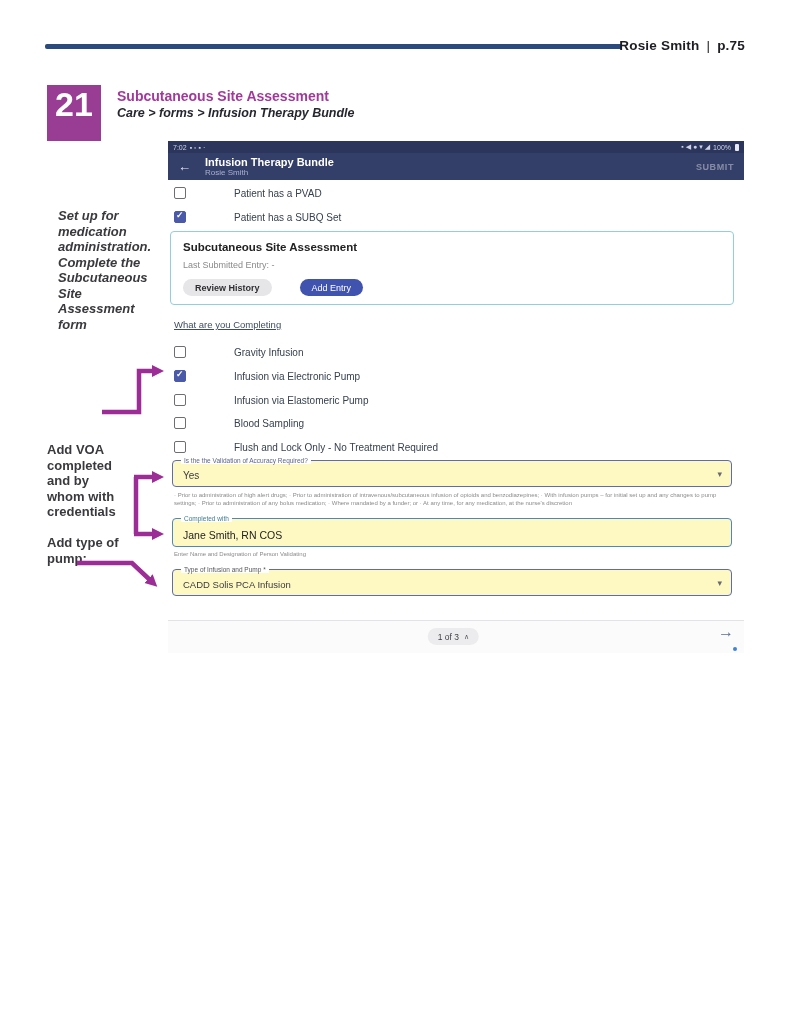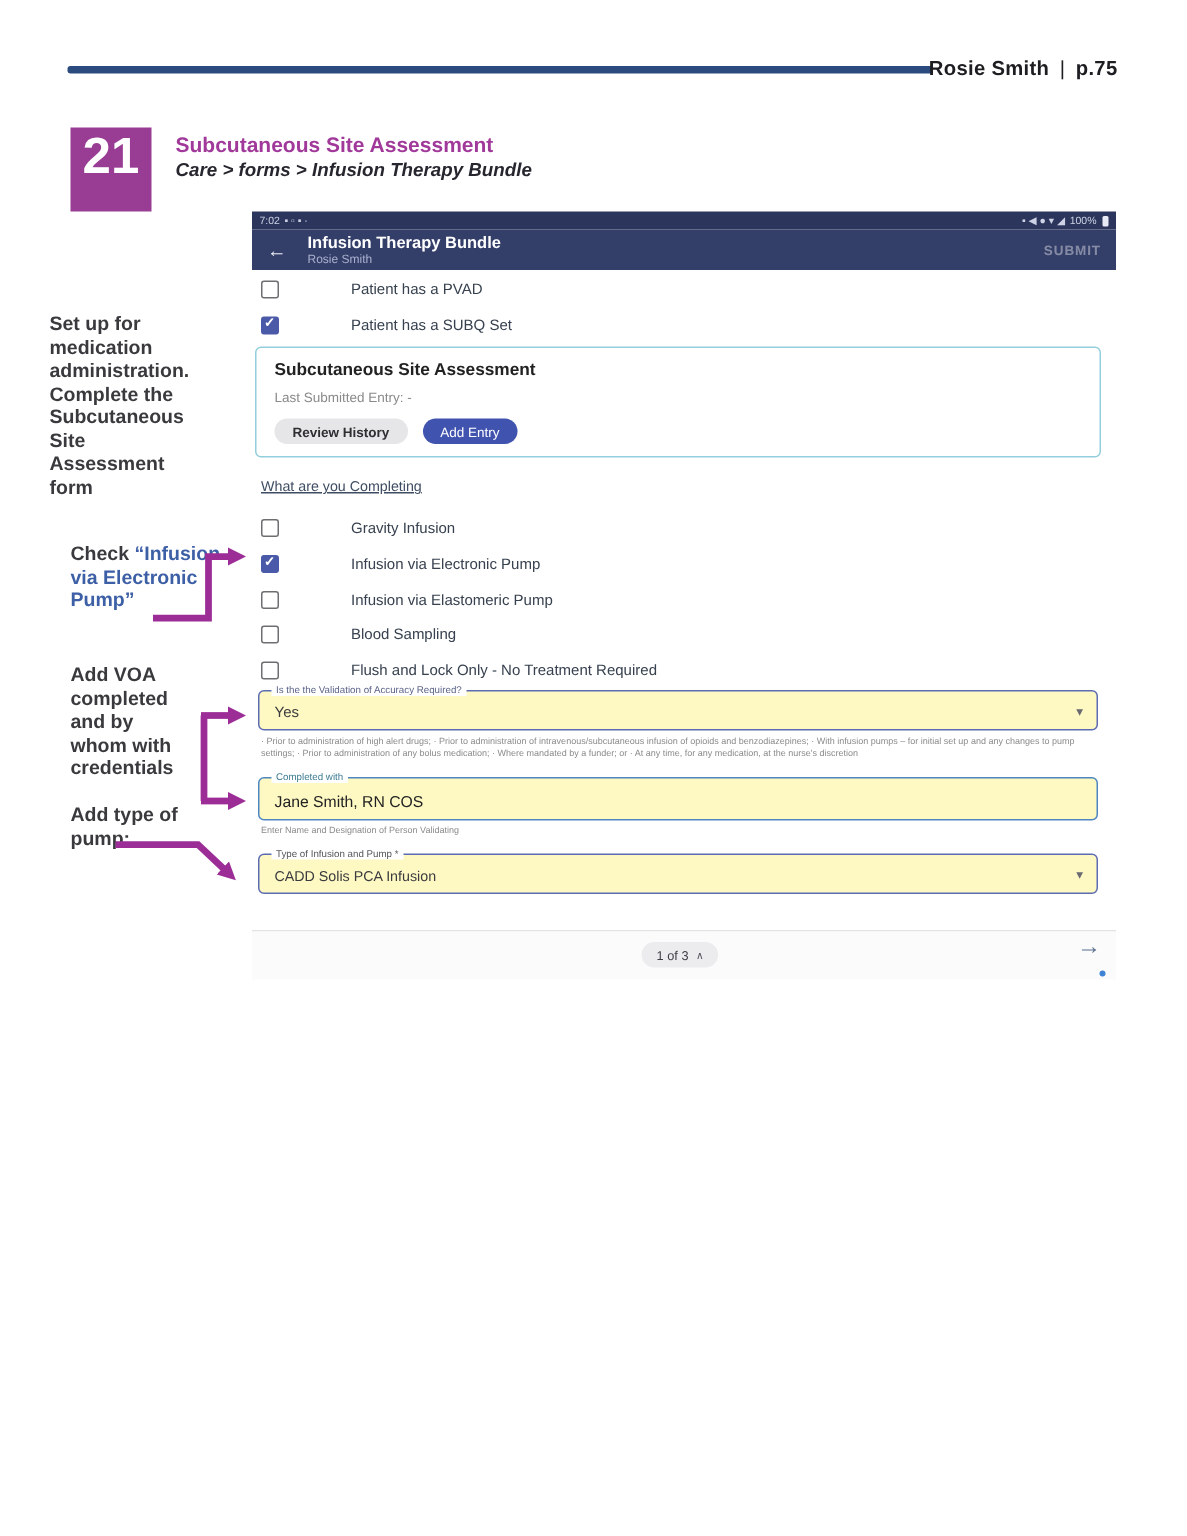--- a/index.html
+++ b/index.html
@@ -13,21 +13,21 @@
 
   
   .step-badge{position:absolute;left:47px;top:85px;width:54px;height:56px;background:#993d94;
               display:flex;justify-content:center;color:#fff;font-size:34px;font-weight:700;}
   .step-title{position:absolute;left:117px;top:88px;font-size:14px;font-weight:700;color:#a1399b;}
   .step-crumb{position:absolute;left:117px;top:106px;font-size:12.5px;font-weight:700;font-style:italic;color:#26262e;}
 
   
   .ann{position:absolute;font-weight:700;color:#3a3a3e;font-size:13px;line-height:15.5px;}
   .ann .blue{color:#3c5fa6;}
-  .ann1{left:33px;top:208px;width:96px;}
+  .ann1{left:58px;top:208px;width:96px;font-style:italic;}
   .ann2{left:47px;top:361px;width:100px;}
   .ann3{left:47px;top:442px;width:82px;}
   .ann4{left:47px;top:535px;width:108px;}
 
   
   .arrows{position:absolute;left:0;top:0;width:791px;height:1024px;pointer-events:none;}
 
   
   .phone{position:absolute;left:168px;top:141px;width:576px;height:512px;background:#ffffff;}
   .statusbar{position:absolute;left:0;top:0;width:100%;height:12px;background:#2c365c;color:#cdd2e6;
@@ -46,21 +46,21 @@
   .cb{width:12px;height:12px;border:1.6px solid #6e6e72;border-radius:2px;box-sizing:border-box;flex:0 0 auto;background:#fff;}
   .cb.checked{background:#4a5aa8;border-color:#4a5aa8;position:relative;}
   .cb.checked::after{content:"✓";position:absolute;left:1px;top:-2px;color:#fff;font-size:9px;font-weight:700;}
   .cb-label{margin-left:9px;font-size:10px;color:#37414f;}
 
   
   .card{position:absolute;left:2px;top:90px;width:564px;height:74px;border:1px solid #93cedd;border-radius:4px;
         box-sizing:border-box;padding:9px 12px;}
   .card-title{font-size:11.5px;font-weight:700;color:#222;}
   .card-sub{font-size:9px;color:#8a8a8a;margin-top:7px;}
-  .card-btns{margin-top:9px;display:flex;align-items:center;gap:10px;}
+  .card-btns{margin-top:9px;display:flex;align-items:center;gap:28px;}
   .pill{border-radius:11px;font-size:9px;display:inline-flex;align-items:center;height:17px;padding:0 12px;}
   .pill.gray{background:#e6e6e9;color:#2f2f33;font-weight:700;}
   .pill.blue{background:#4053af;color:#ffffff;}
 
   .sec-label{position:absolute;left:6px;top:178px;font-size:9.5px;color:#3f4d63;text-decoration:underline;}
 
   
   .field{position:absolute;left:4px;width:560px;border-radius:4px;box-sizing:border-box;background:#fef9c3;}
   .field .fl{position:absolute;top:-4px;left:8px;background:#fff;padding:0 3px;font-size:6.5px;color:#5c6488;}
   .field .fv{position:absolute;left:10px;top:50%;transform:translateY(-36%);font-size:10px;color:#3b3b3f;}
@@ -95,24 +95,20 @@
     <span>Rosie Smith</span><span class="sep">|</span><span>p.75</span>
   </div>
 
   <div class="step-badge">
     <span>21</span>
   </div>
   <div class="step-title">Subcutaneous Site Assessment</div>
   <div class="step-crumb">Care &gt; forms &gt; Infusion Therapy Bundle</div>
 
   <div class="ann ann1">Set up for medication administration. Complete the Subcutaneous Site Assessment form</div>
-  <div class="ann ann2">
-    <span>Check</span>
-    <span class="blue">“Infusion via Electronic Pump”</span>
-  </div>
   <div class="ann ann3">Add VOA completed and by whom with credentials</div>
   <div class="ann ann4">Add type of pump:</div>
 
   <div class="phone">
 
     <div class="statusbar">
       <span class="sb-left">
         <span>7:02</span>
         <span>▪ ▫ ▪ ·</span>
       </span>

